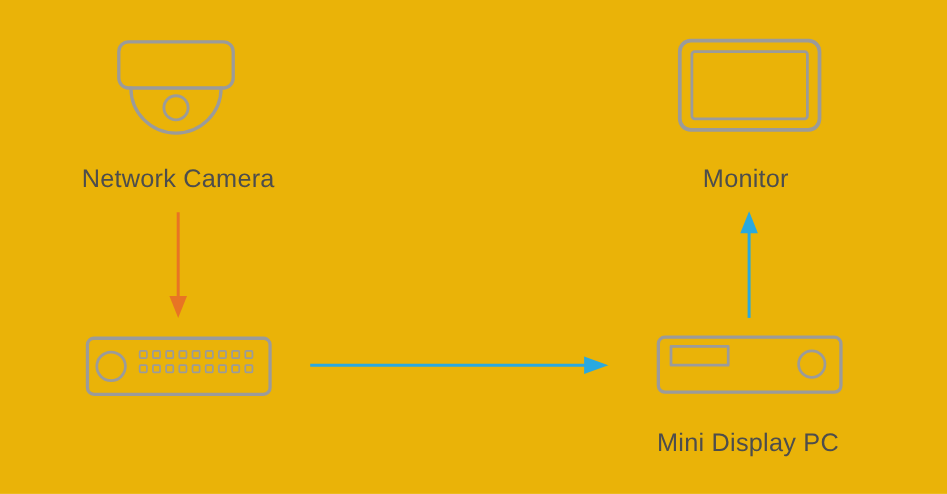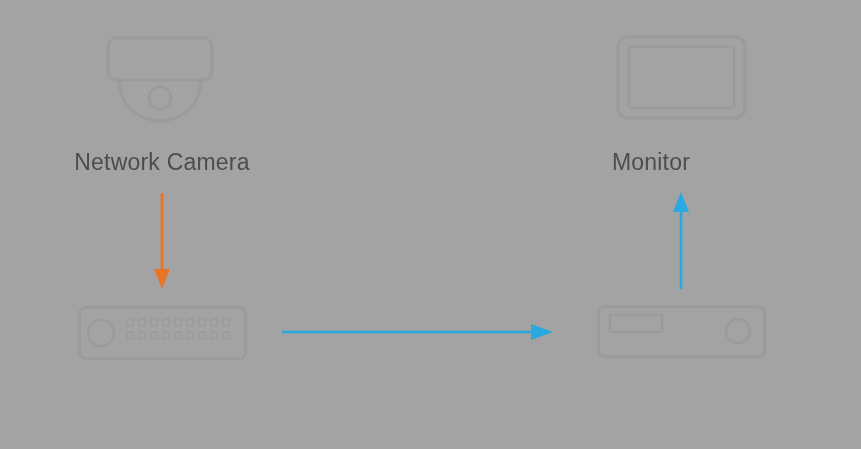--- a/index.html
+++ b/index.html
@@ -5,21 +5,21 @@
   html, body {
     margin: 0;
     padding: 0;
     background: #ffffff;
     font-family: "Liberation Sans", sans-serif;
   }
   .diagram {
     position: relative;
     width: 861px;
     height: 449px;
-    background: #a3a3a3;
+    background: #eab308;
     overflow: hidden;
     text-decoration: underline;
   }
   .abs { position: absolute; }
   .node-label {
     position: absolute;
     width: 280px;
     text-align: center;
     font-size: 23px;
     color: #4d4d4d;
@@ -39,21 +39,21 @@
     <circle cx="55" cy="63" r="11" stroke-width="2.6"></circle>
   </svg>
 
   <div class="node-label" style="left:22px; top:149px;">Network Camera</div>
 
   <svg class="abs" style="left:615px; top:34px;" width="133" height="87" viewBox="0 0 133 87" fill="none" stroke-linecap="round" stroke-linejoin="round" stroke="#9b9b9b">
     <rect x="3" y="3" width="127" height="81" rx="10" stroke-width="3.4"></rect>
     <rect x="14" y="13" width="105" height="61" rx="2.5" stroke-width="2.5"></rect>
   </svg>
 
-  <div class="node-label" style="left:511px; top:149px;">Monitor</div>
+  <div class="node-label" style="left:538px; top:149px;">Monitor</div>
 
   <svg class="abs" style="left:152px; top:192px;" width="20" height="98" viewBox="0 0 20 98">
     <line x1="10" y1="1" x2="10" y2="79" stroke-width="2.7" stroke="#e87424"></line>
     <polygon points="2,77 18,77 10,97" stroke="none" fill="#e87424"></polygon>
   </svg>
 
   <svg class="abs" style="left:77px; top:305px;" width="171" height="56" viewBox="0 0 171 56" fill="none" stroke-linecap="round" stroke-linejoin="round" stroke="#9b9b9b">
     <rect x="2.5" y="2.5" width="166" height="51" rx="6" stroke-width="3"></rect>
     <circle cx="24" cy="28" r="13" stroke-width="2.5"></circle>
 
@@ -88,14 +88,15 @@
     <polygon points="2,21 18,21 10,1" stroke="none" fill="#29a9e0"></polygon>
     <line x1="10" y1="19" x2="10" y2="98" stroke-width="2.7" stroke="#29a9e0"></line>
   </svg>
 
   <svg class="abs" style="left:596px; top:304px;" width="171" height="55" viewBox="0 0 171 55" fill="none" stroke-linecap="round" stroke-linejoin="round" stroke="#9b9b9b">
     <rect x="2.5" y="2.5" width="166" height="50" rx="6" stroke-width="3"></rect>
     <rect x="14" y="11" width="52" height="17" stroke-width="2.5"></rect>
     <circle cx="142" cy="27" r="12" stroke-width="2.5"></circle>
   </svg>
 
+  <div class="node-label" style="left:540px; top:389px;">Mini Display PC</div>
 
 </div>
 
 </body></html>

